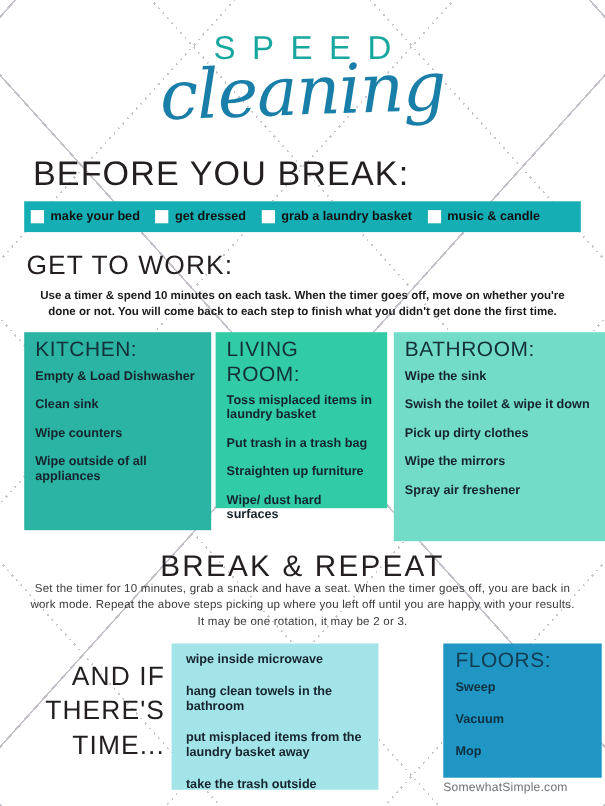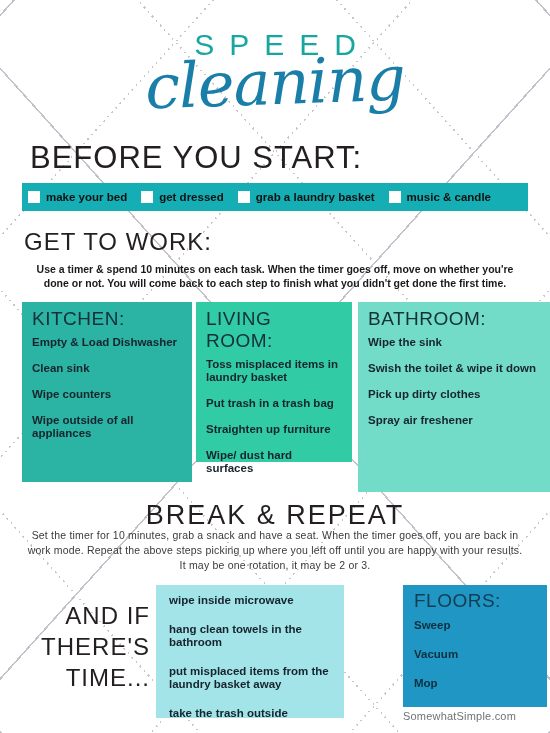--- a/index.html
+++ b/index.html
@@ -267,21 +267,21 @@
   <div id="bgwhite"></div>
   <div id="lattice"></div>
 
   <div id="content">
 
     <div class="title-wrap">
       <div class="title-speed">SPEED</div>
       <div class="title-script">cleaning</div>
     </div>
 
-    <div class="heading" id="h-before">BEFORE YOU START:</div>
+    <div class="heading" id="h-before">BEFORE YOU BREAK:</div>
 
     <div id="before-bar">
       <div class="check-item">
         <span class="checkbox"></span>
         <span class="check-label">make your bed</span>
       </div>
       <div class="check-item">
         <span class="checkbox"></span>
         <span class="check-label">get dressed</span>
       </div>
@@ -317,20 +317,21 @@
         <li>Wipe/ dust hard surfaces</li>
       </ul>
     </div>
 
     <div class="task-box" id="box-bathroom">
       <h3>BATHROOM:</h3>
       <ul>
         <li>Wipe the sink</li>
         <li>Swish the toilet &amp; wipe it down</li>
         <li>Pick up dirty clothes</li>
+        <li>Wipe the mirrors</li>
         <li>Spray air freshener</li>
       </ul>
     </div>
 
     <div class="heading" id="h-break">BREAK &amp; REPEAT</div>
     <div id="break-text">Set the timer for 10 minutes, grab a snack and have a seat. When the timer goes off, you are back in work mode. Repeat the above steps picking up where you left off until you are happy with your results. It may be one rotation, it may be 2 or 3.</div>
 
     <div id="and-if">AND IF THERE'S TIME...</div>
 
     <div id="extra-box">

